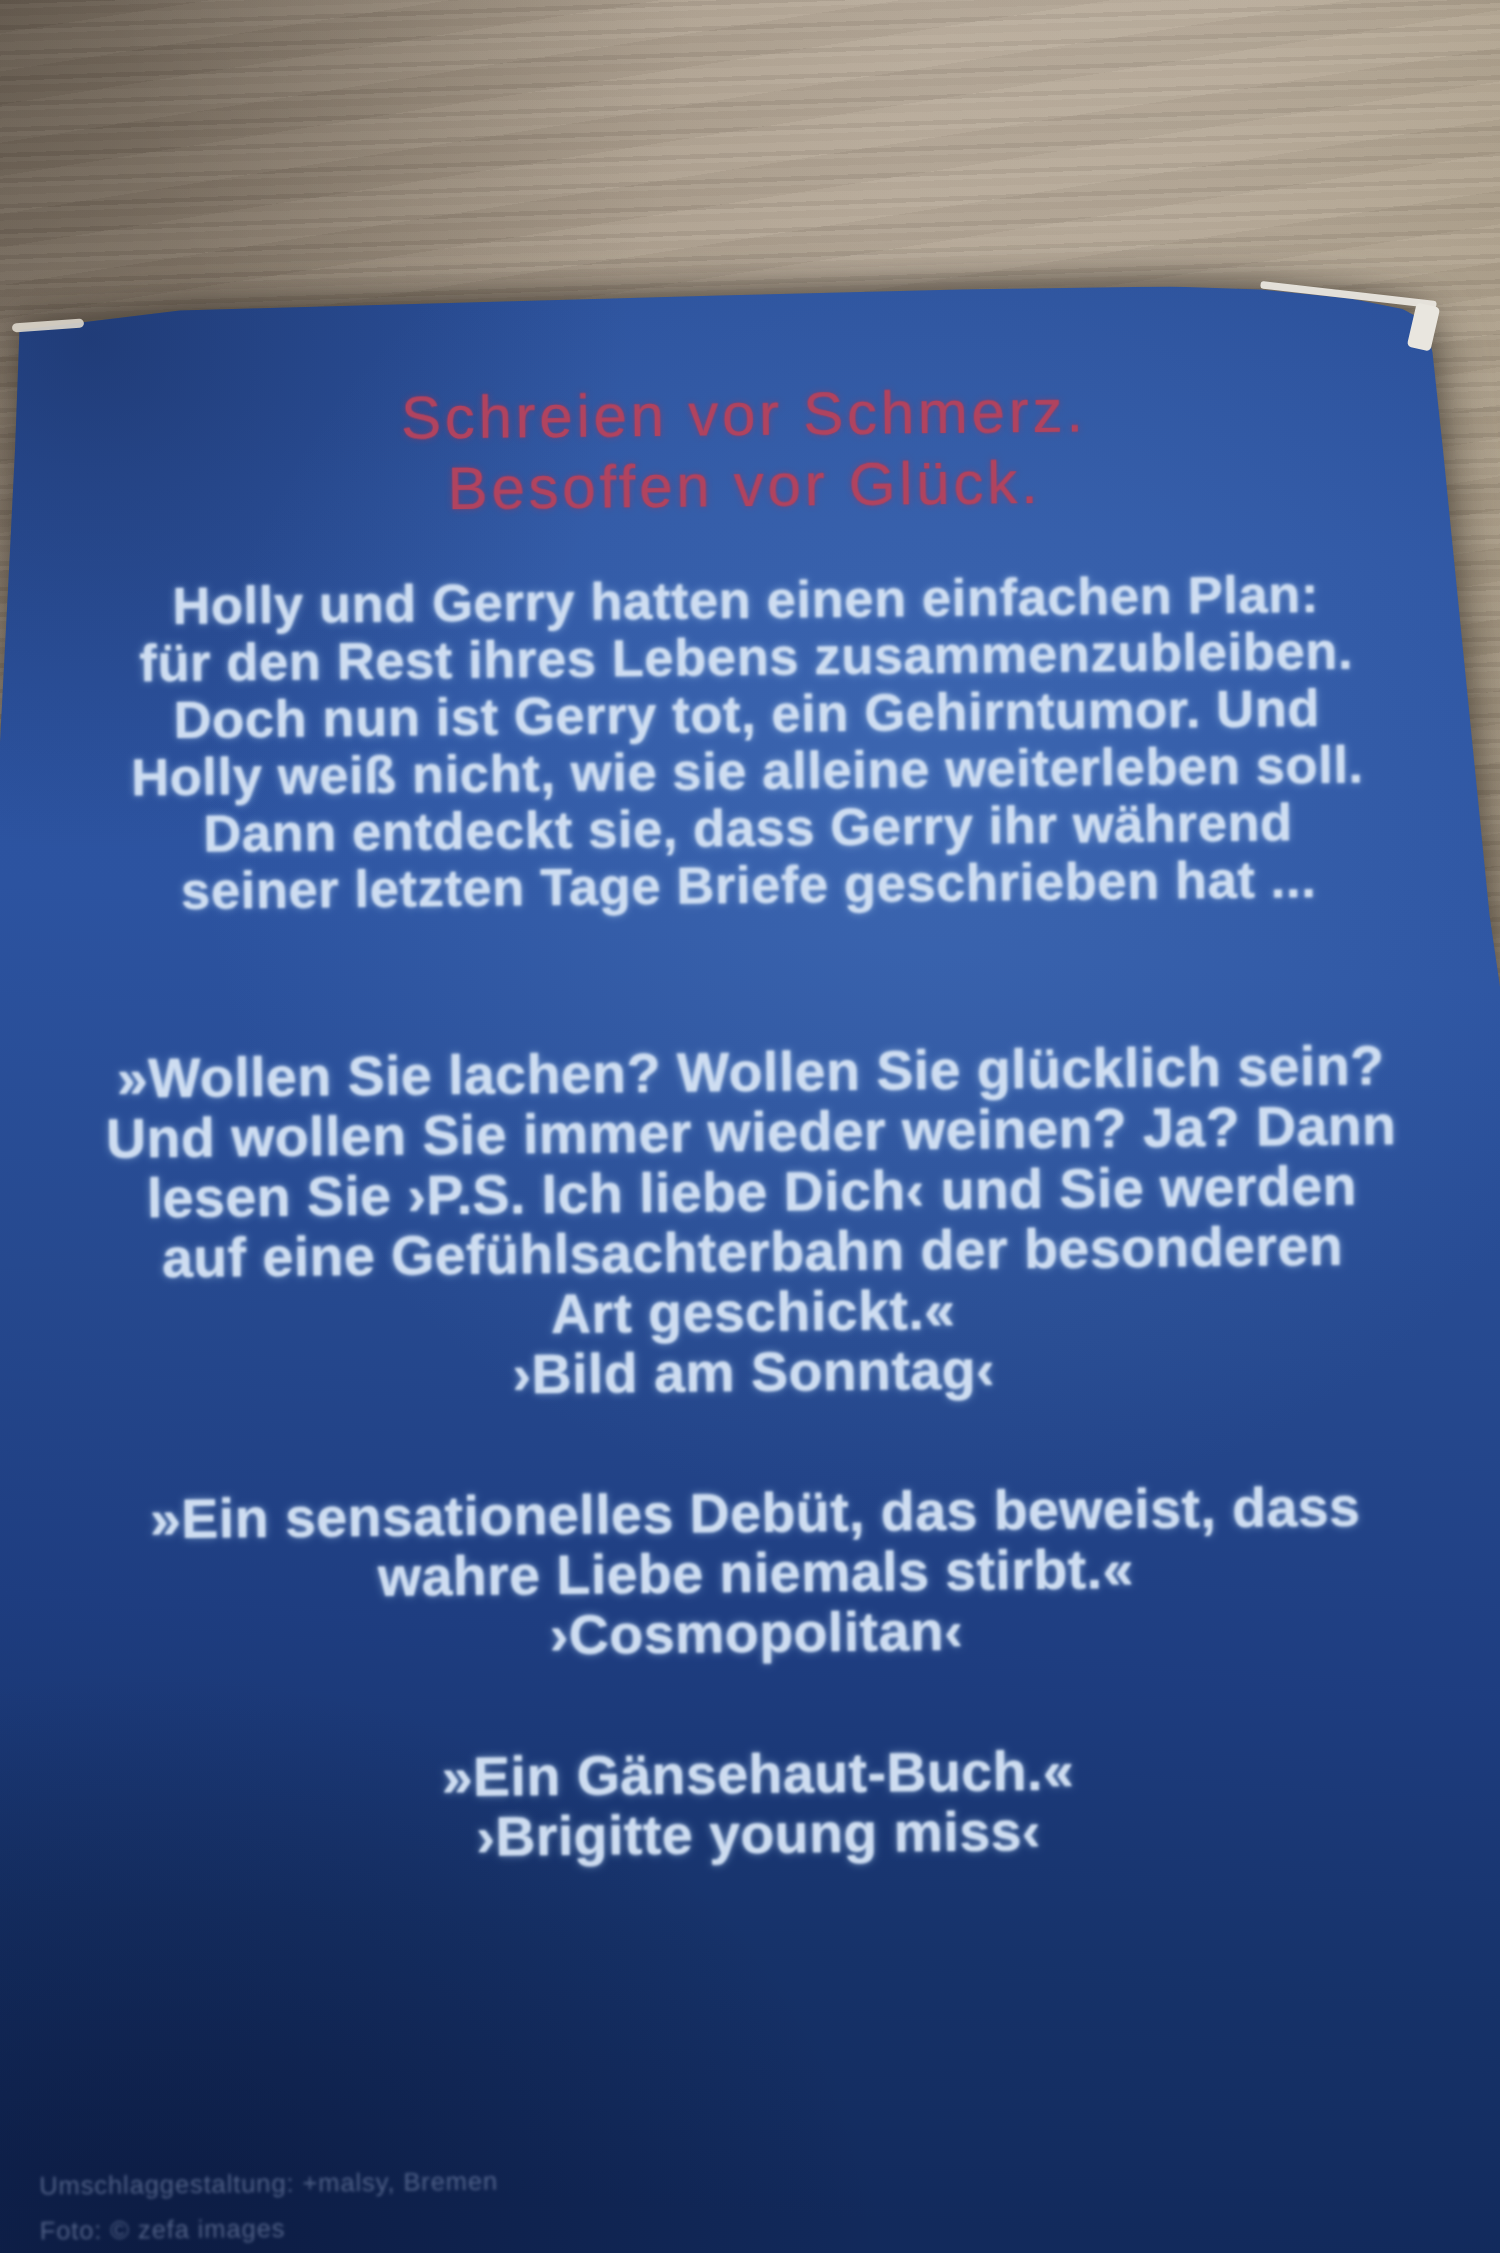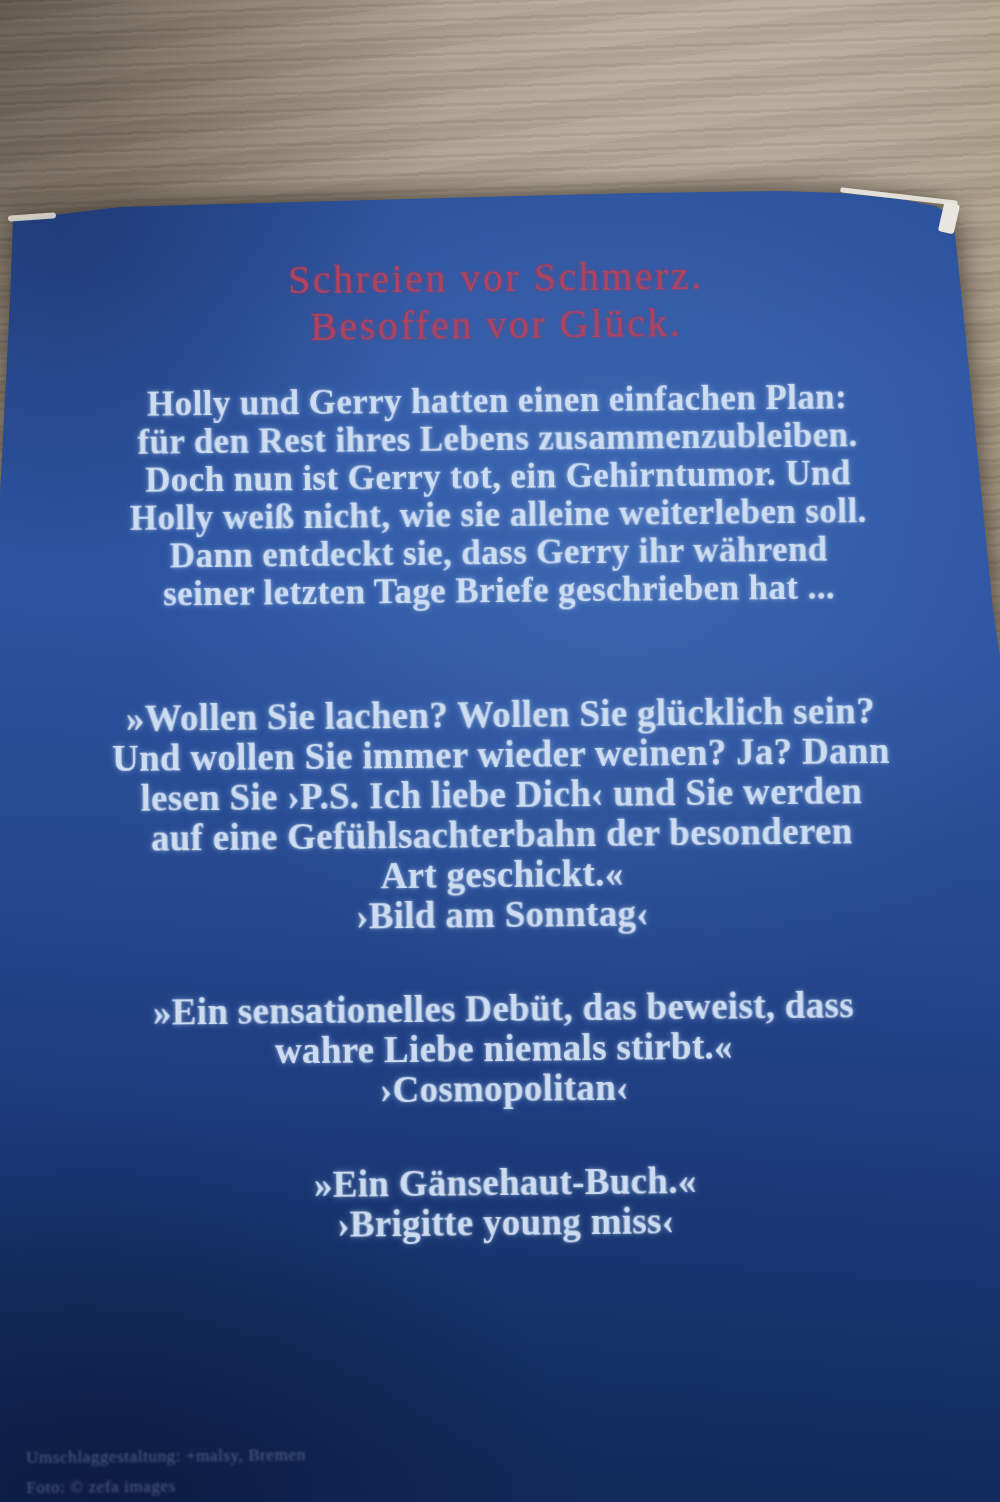--- a/index.html
+++ b/index.html
@@ -1,18 +1,18 @@
 <!DOCTYPE html>
 <html><head>
 <meta charset="utf-8">
 <style>
   html,body{margin:0;padding:0;background:#6e655a;}
   .photo{
     position:relative;width:1000px;height:1502px;overflow:hidden;
-    font-family:Liberation Serif, serif;
+    font-family:Liberation Sans, sans-serif;
     background:
       radial-gradient(120% 90% at 78% -10%, rgba(255,250,240,0.20), transparent 60%),
       radial-gradient(95% 70% at -6% -2%, rgba(30,25,20,0.40), transparent 55%),
       repeating-linear-gradient(178deg, rgba(70,58,48,0.10) 0 3px, rgba(205,195,180,0.10) 3px 6px, rgba(120,105,90,0.06) 6px 11px, rgba(195,183,165,0.08) 11px 17px),
       repeating-linear-gradient(171deg, rgba(60,50,40,0.05) 0 22px, rgba(222,212,196,0.06) 22px 47px),
       linear-gradient(105deg,#8d8071 0%,#9f9180 22%,#ab9d8c 45%,#a99b89 60%,#a3957f 78%,#998b79 100%);
   }
   .book-wrap{
     position:absolute;inset:0;
     filter:drop-shadow(0 -6px 9px rgba(55,48,40,0.5)) drop-shadow(10px 2px 14px rgba(55,48,40,0.35));

